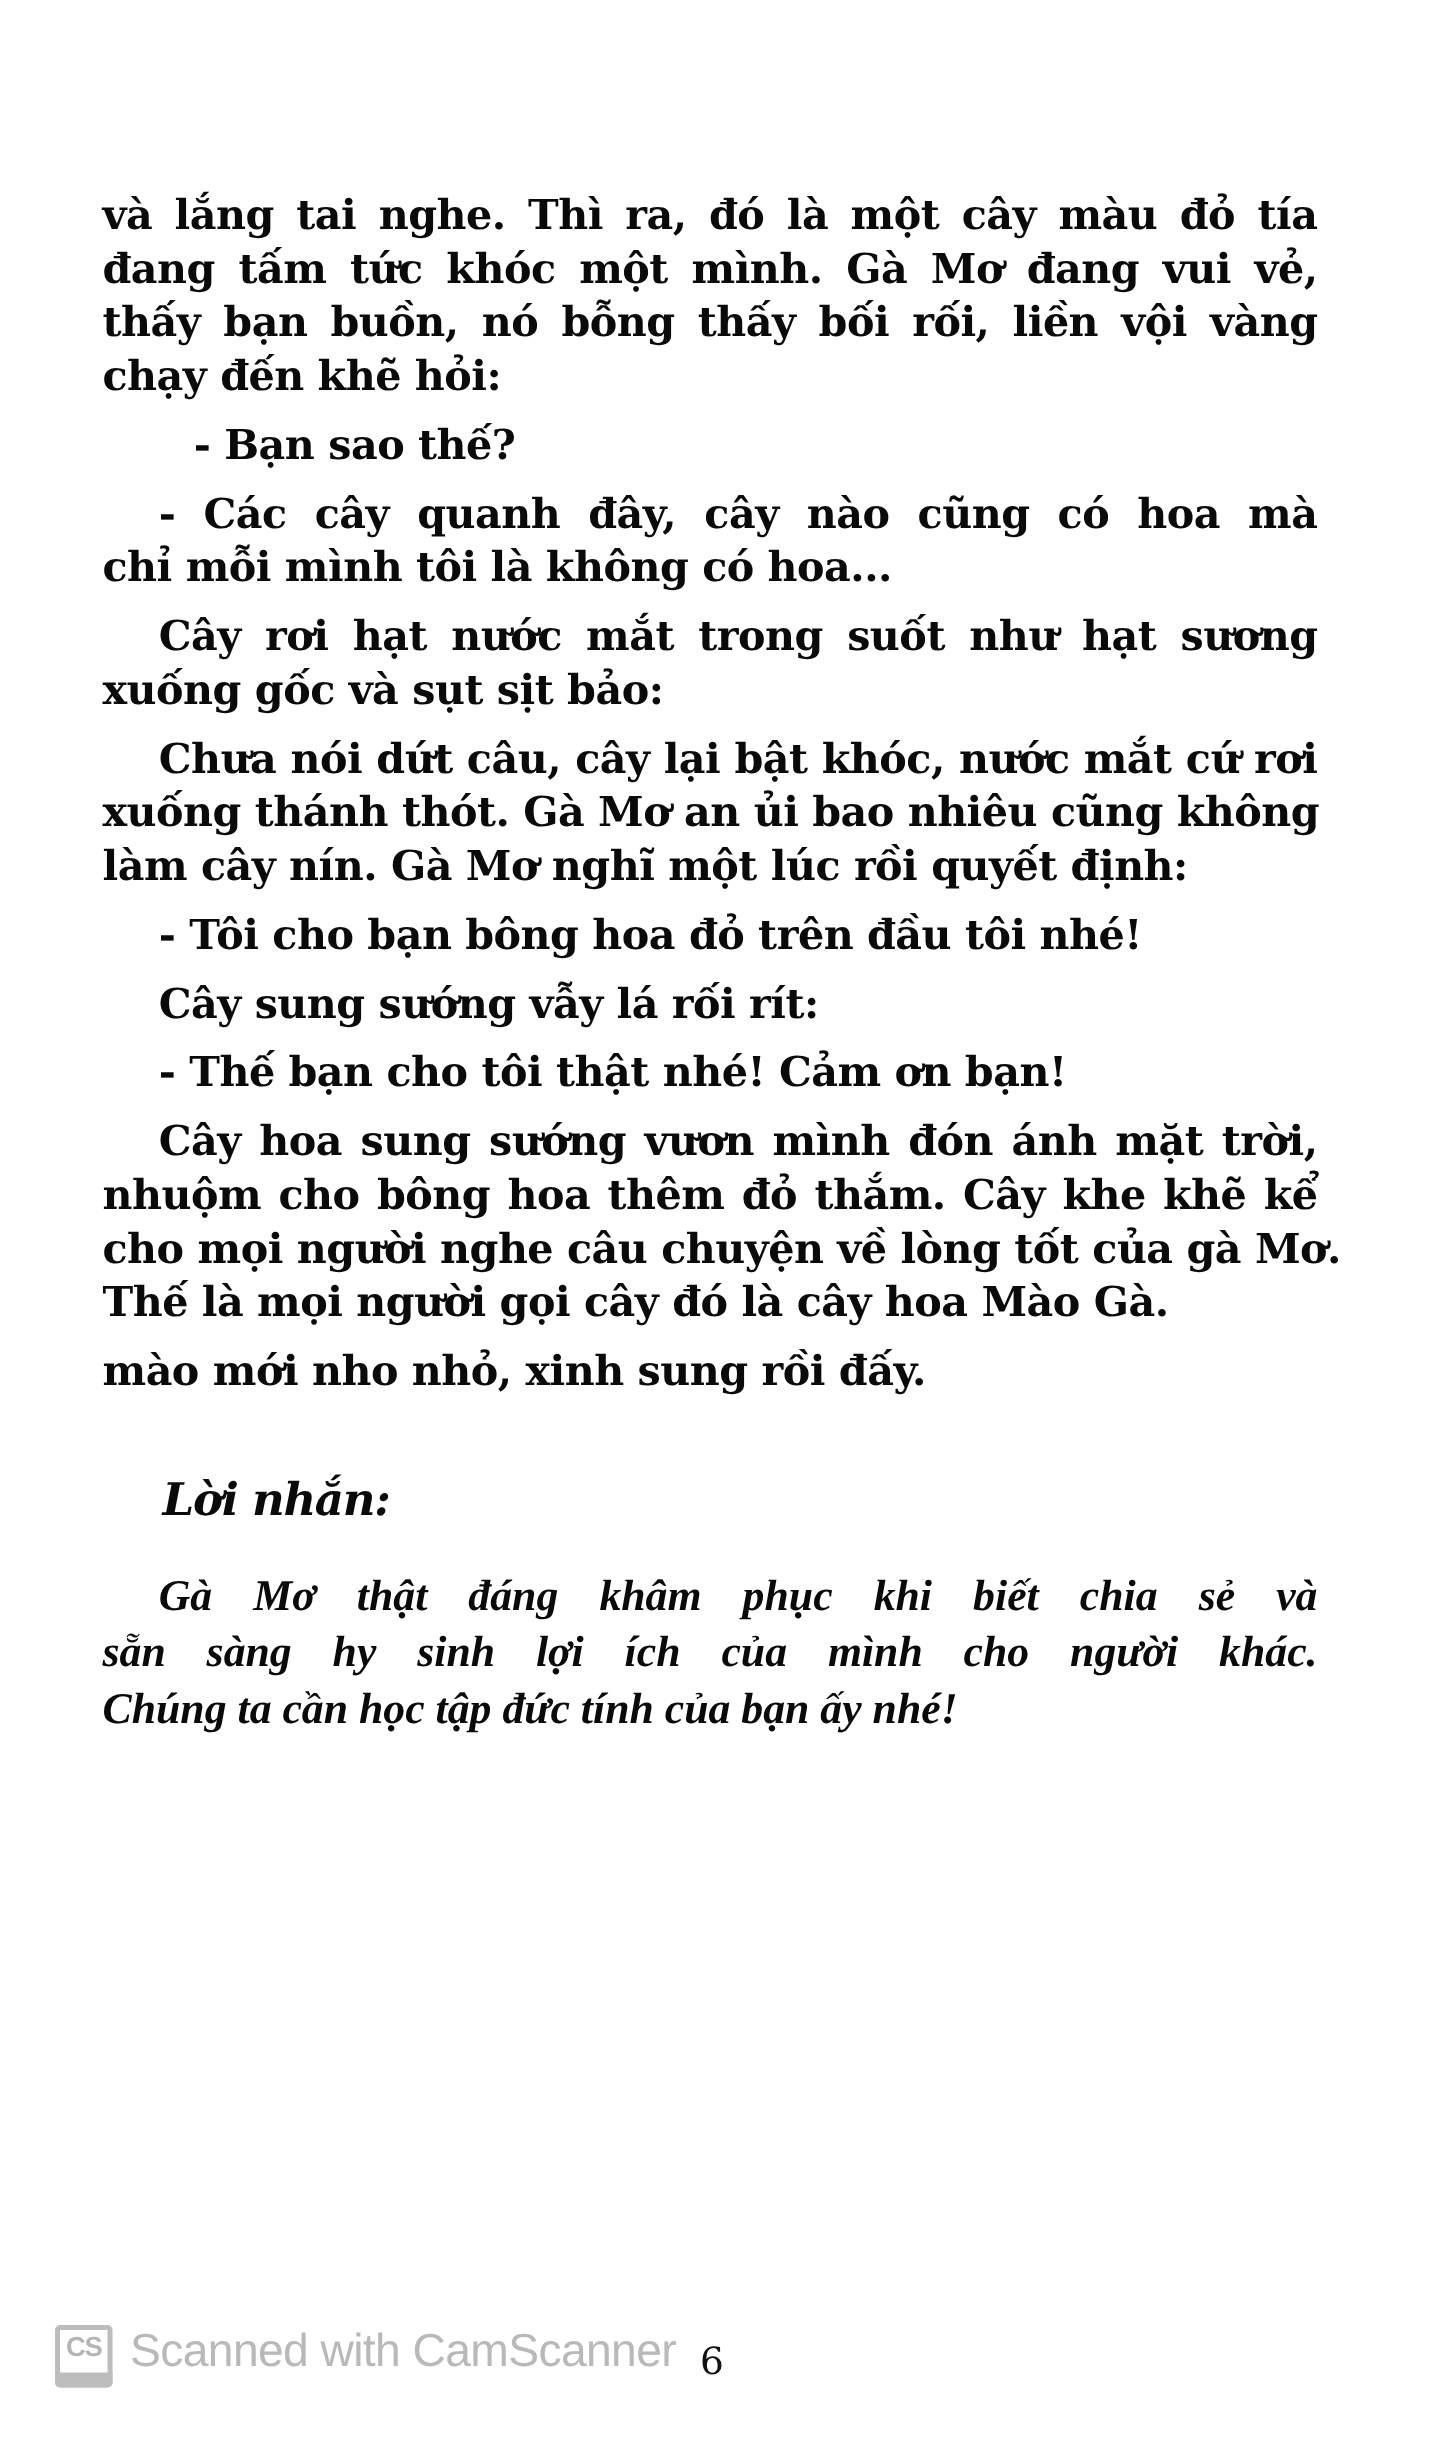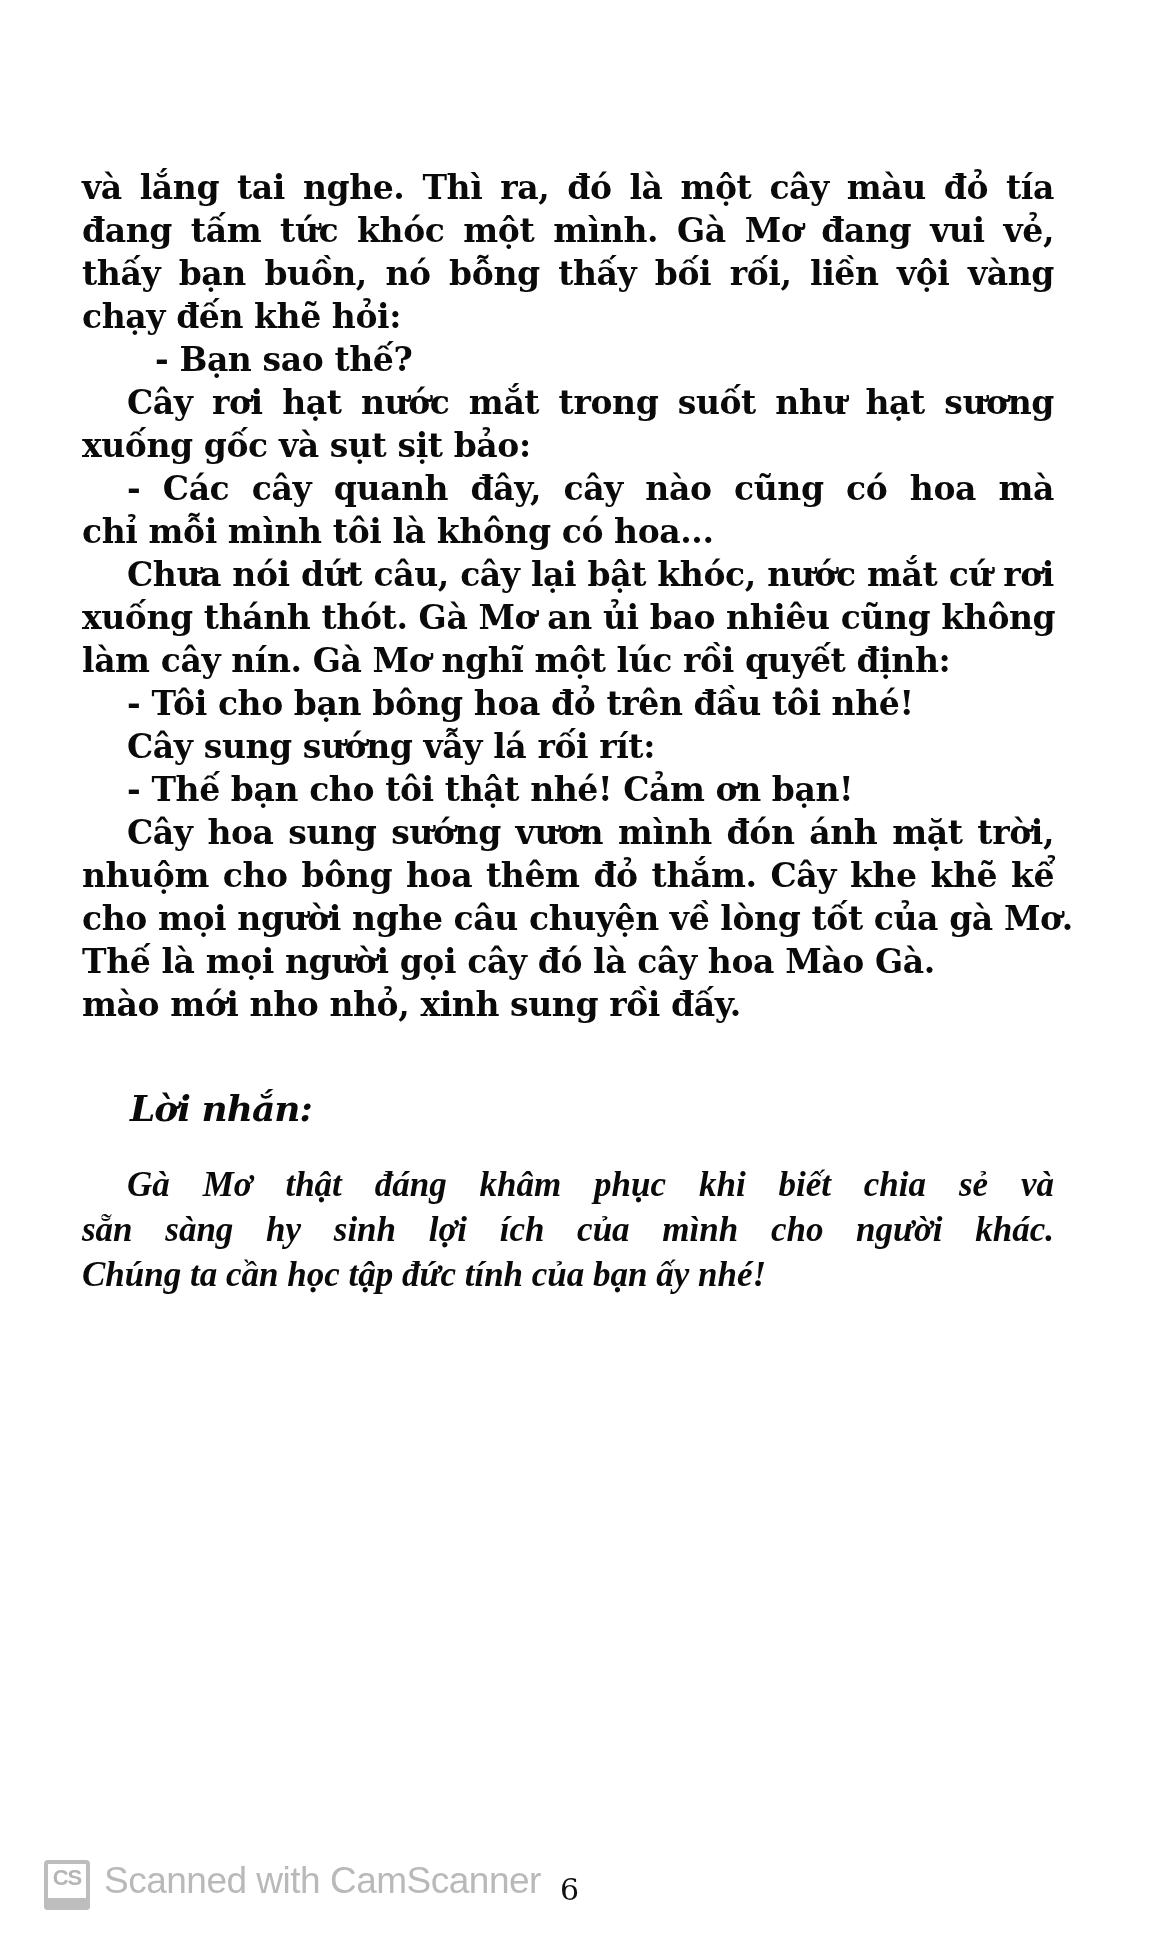--- a/index.html
+++ b/index.html
@@ -6,35 +6,35 @@
   body {
     width: 1152px; height: 1952px;
     background: #ffffff;
     position: relative;
     overflow: hidden;
     font-family: "DejaVu Serif", "Liberation Serif", serif;
     color: #0a0a0a;
   }
   .page {
     position: absolute;
-    left: 82px; top: 166px;
+    left: 82px; top: 150px;
     width: 972px;
   }
   .line {
     font-size: 33px;
     line-height: 43px;
     height: 43px;
     white-space: nowrap;
     letter-spacing: -0.4px;
     font-weight: 600;
   }
   .just { text-align: justify; text-align-last: justify; }
   .indent { padding-left: 45px; }
   .indent2 { padding-left: 73px; }
-  .gap { }
+  .gap { margin-top: 12px; }
   .heading {
     margin-top: 58px;
     padding-left: 48px;
     font-family: "DejaVu Serif", "Liberation Serif", serif;
     font-style: italic;
     font-weight: 700;
     font-size: 36px;
     line-height: 48px;
     height: 48px;
     letter-spacing: -1px;
@@ -96,27 +96,27 @@
     <div class="line just">đang tấm tức khóc một mình. Gà Mơ đang vui vẻ,</div>
     <div class="line just">thấy bạn buồn, nó bỗng thấy bối rối, liền vội vàng</div>
     <div class="line">chạy đến khẽ hỏi:</div>
   </div>
 
   <div class="gap">
     <div class="line indent2">- Bạn sao thế?</div>
   </div>
 
   <div class="gap">
-    <div class="line just indent">Cây rơi hạt nước mắt trong suốt như hạt sương</div>
-    <div class="line">xuống gốc và sụt sịt bảo:</div>
+    <div class="line just indent">- Các cây quanh đây, cây nào cũng có hoa mà</div>
+    <div class="line">chỉ mỗi mình tôi là không có hoa...</div>
   </div>
 
   <div class="gap">
-    <div class="line just indent">- Các cây quanh đây, cây nào cũng có hoa mà</div>
-    <div class="line">chỉ mỗi mình tôi là không có hoa...</div>
+    <div class="line just indent">Cây rơi hạt nước mắt trong suốt như hạt sương</div>
+    <div class="line">xuống gốc và sụt sịt bảo:</div>
   </div>
 
   <div class="gap">
     <div class="line just indent">Chưa nói dứt câu, cây lại bật khóc, nước mắt cứ rơi</div>
     <div class="line just">xuống thánh thót. Gà Mơ an ủi bao nhiêu cũng không</div>
     <div class="line">làm cây nín. Gà Mơ nghĩ một lúc rồi quyết định:</div>
   </div>
 
   <div class="gap">
     <div class="line indent">- Tôi cho bạn bông hoa đỏ trên đầu tôi nhé!</div>

